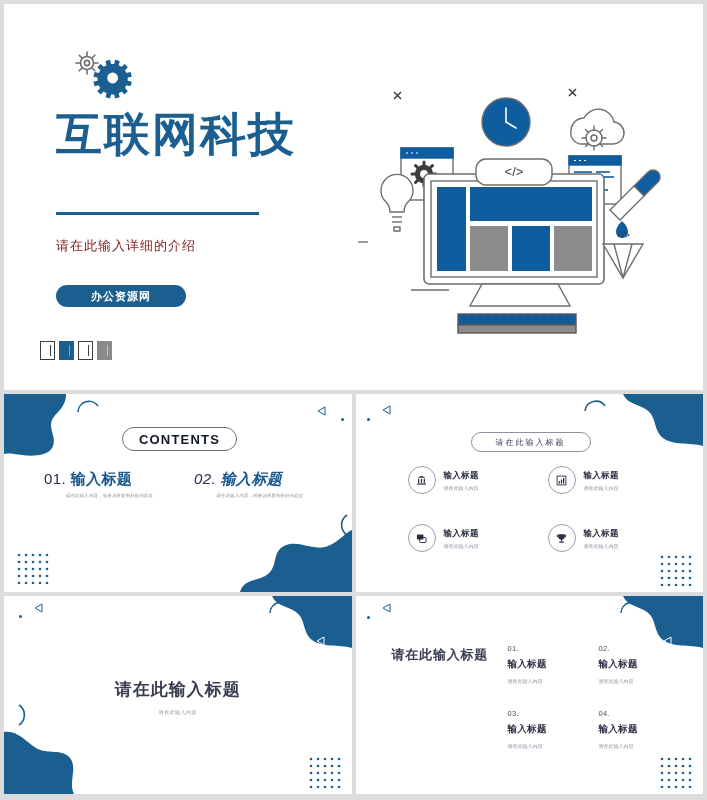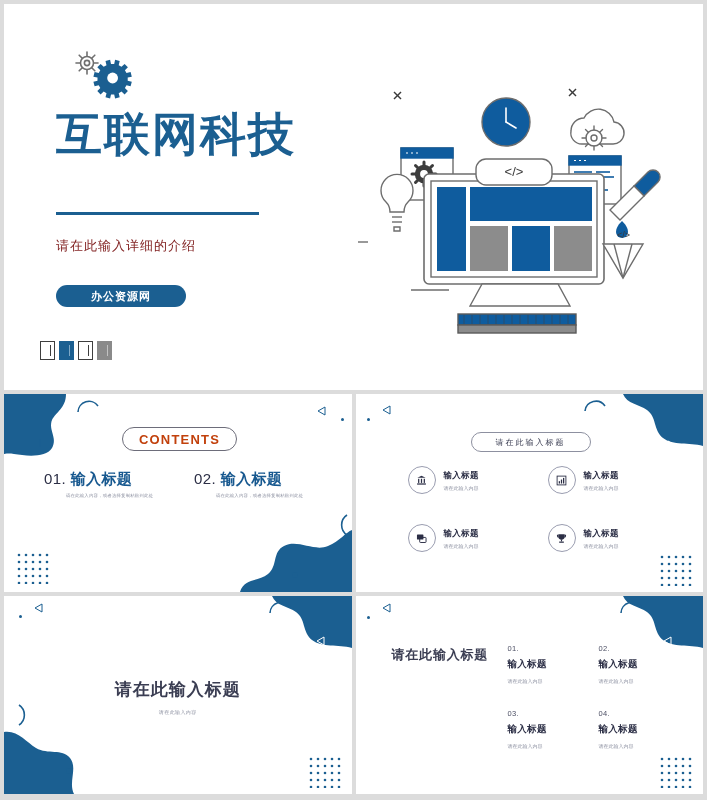--- a/index.html
+++ b/index.html
@@ -68,21 +68,21 @@
   .tri{position:absolute;}
   .arc{position:absolute;}
   .dot-sm{position:absolute;border-radius:50%;}
 
   
   .pill{
     position:absolute;border:1.2px solid #6d6d7a;border-radius:30px;
     display:flex;align-items:center;justify-content:center;
     background:#fff;
   }
-  .pill span{font-size:13px;font-weight:700;color:#c2410c;letter-spacing:1.2px;}
+  .pill span{font-size:13px;font-weight:700;color:#0f172a;letter-spacing:1.2px;}
   .toc-item{position:absolute;}
   .toc-head{font-size:15px;font-weight:700;color:#2b2e45;letter-spacing:.4px;white-space:nowrap;}
   .toc-head .num{color:#2b2e45;font-weight:400;}
   .toc-body{font-size:4.4px;color:#8f93a3;margin-top:4px;margin-left:22px;white-space:nowrap;letter-spacing:.2px;}
 
   
   .ipill{position:absolute;border:1px solid #8d90a0;border-radius:20px;background:#fff;
          display:flex;align-items:center;justify-content:center;}
   .ipill span{font-size:8px;color:#3a3d52;letter-spacing:2px;}
   .iblock{position:absolute;display:flex;align-items:center;gap:8px;}
@@ -331,21 +331,21 @@
       </div>
 
       <div class="toc-item" style="left:40px;top:76px;">
         <div class="toc-head">
           <span class="num">01.</span>
           <span class="blue-deep">输入标题</span>
         </div>
         <div class="toc-body">请在此输入内容，或者选择复制粘贴到此处</div>
       </div>
 
-      <div class="toc-item" style="left:190px;top:76px;">
+      <div class="toc-item" style="left:190px;top:76px;font-style:italic;">
         <div class="toc-head">
           <span class="num">02.</span>
           <span class="blue-deep">输入标题</span>
         </div>
         <div class="toc-body">请在此输入内容，或者选择复制粘贴到此处</div>
       </div>
 
 
     </div>
 

